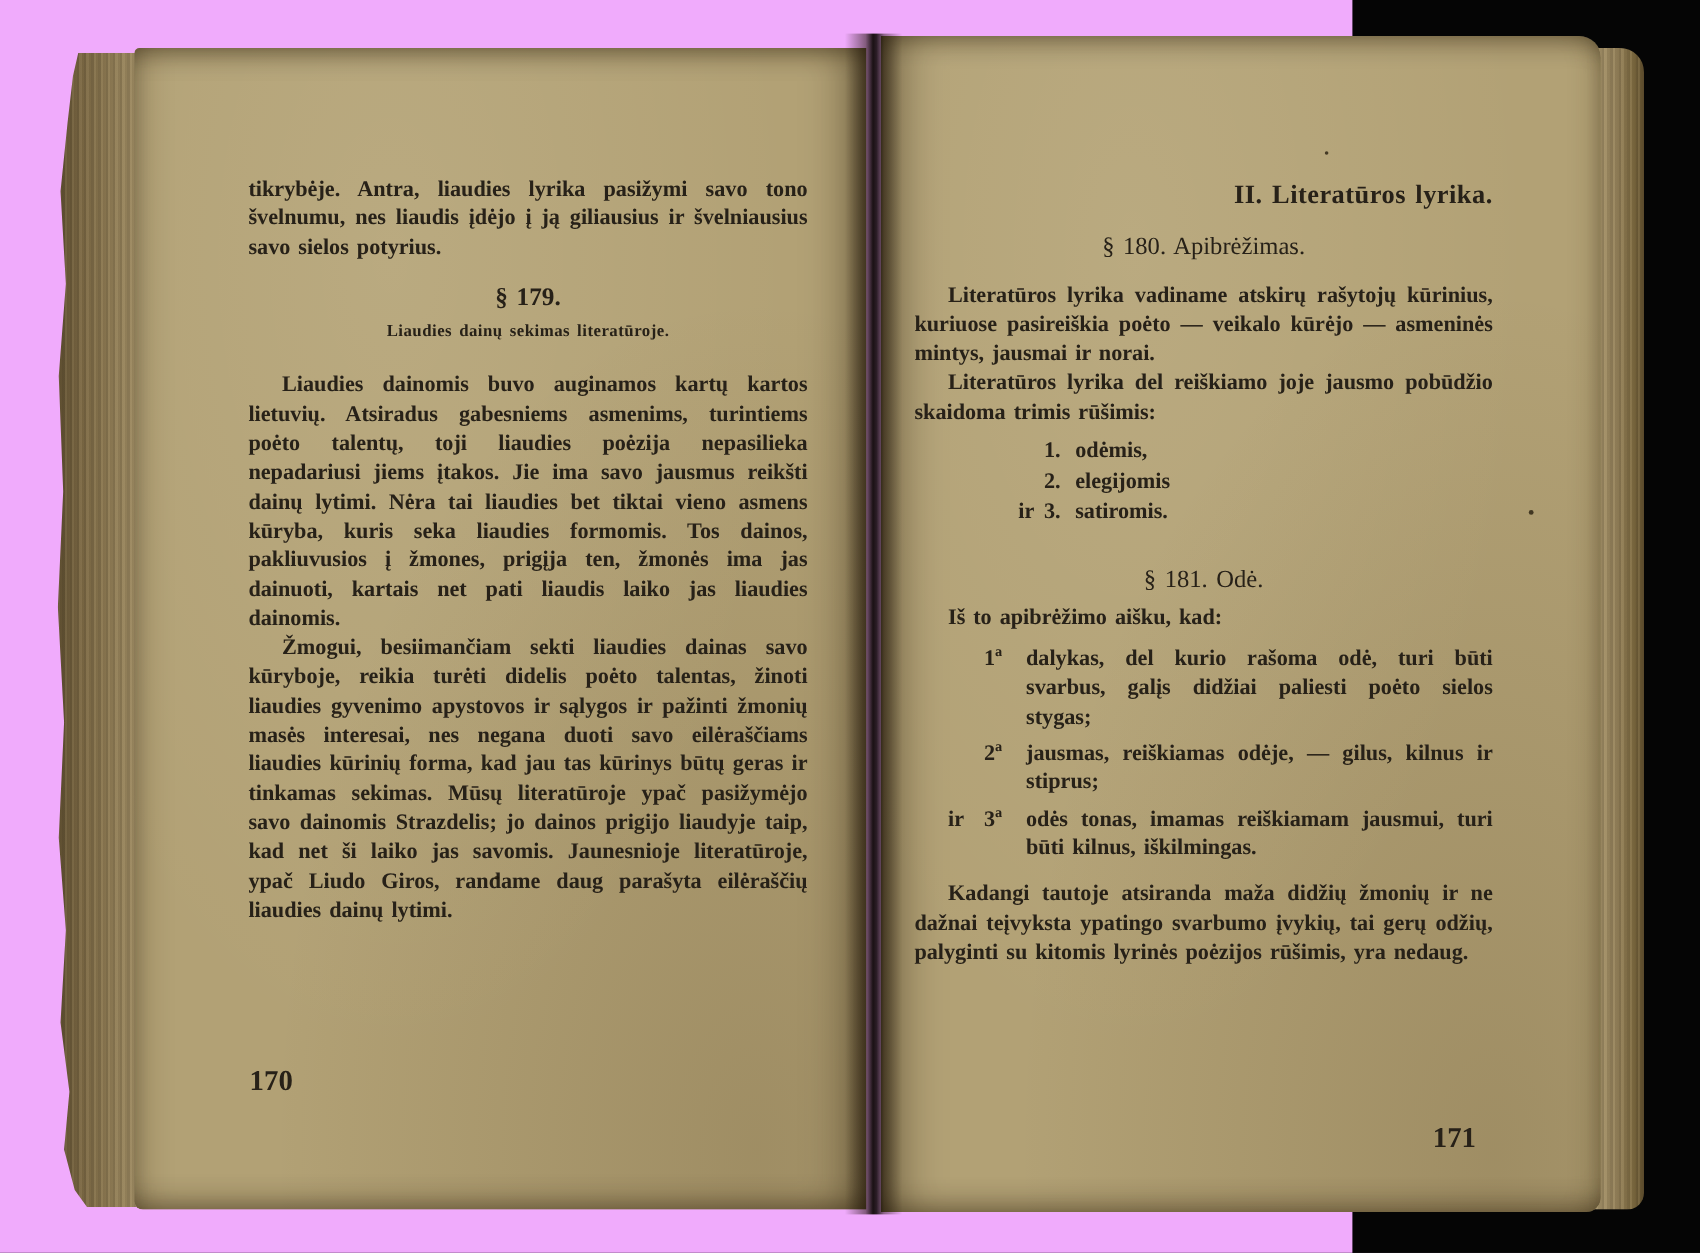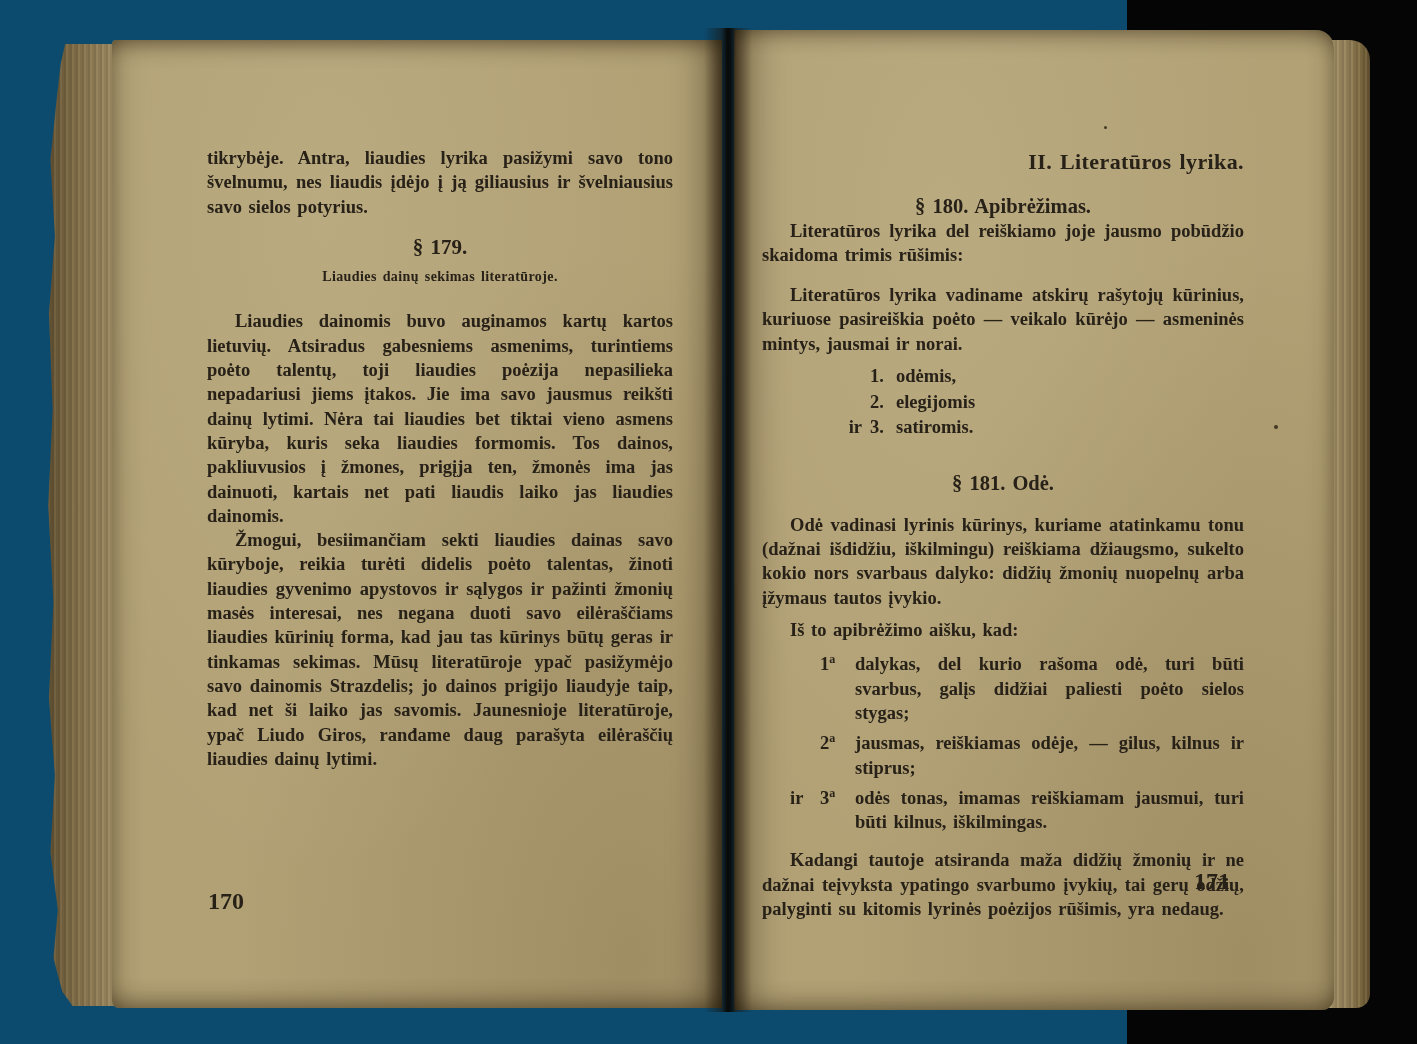--- a/index.html
+++ b/index.html
@@ -2,21 +2,21 @@
 <html><head>
 <meta charset="utf-8">
 <style>
   html, body {
     margin: 0; padding: 0;
     width: 1417px; height: 1044px;
     background: #050505;
     overflow: hidden;
     font-family: "Liberation Serif", "DejaVu Serif", serif;
   }
-  .stage { position: absolute; inset: 0; width: 1127px; height: 1044px; background:#0c4a6e; }
+  .stage { position: absolute; inset: 0; width: 1127px; height: 1044px; background:#f0abfc; }
 
   
   .edge-left {
     position: absolute; left: 46px; top: 44px; width: 74px; height: 962px;
     background:
       repeating-linear-gradient(90deg, rgba(0,0,0,0.10) 0 2px, rgba(255,240,200,0.06) 2px 4px, rgba(0,0,0,0.04) 4px 6px),
       linear-gradient(90deg, #5e4e30 0%, #7a6743 30%, #8d7a53 62%, #a08d65 100%);
     clip-path: polygon(26% 0%, 100% 0%, 100% 100%, 36% 100%, 22% 98.5%, 10% 95%, 16% 90%, 6% 84%, 12% 76%, 4% 68%, 10% 58%, 3% 48%, 9% 38%, 4% 28%, 12% 20%, 6% 12%, 14% 6%, 20% 2%);
   }
 
@@ -73,42 +73,42 @@
   .col-right { left: 28px;  top: 120px; width: 482px; }
 
   .para { text-align: justify; margin: 0; }
   .indent { text-indent: 28px; }
 
   .sec-block { margin-top: 16px; margin-bottom: 20px; }
   .sec-num   { text-align: center; font-size: 21px; font-weight: 700; }
   .sec-title { text-align: center; font-size: 14px; font-weight: 700; margin-top: 6px; letter-spacing: 0.4px; }
 
   .chapter-title { text-align: right; font-size: 22px; font-weight: 700; letter-spacing: 0.4px; }
-  .h-sec { text-align: center; font-size: 20.5px; font-weight: 700; margin-top: 20px; }
+  .h-sec { text-align: center; font-size: 20.5px; font-weight: 400; margin-top: 20px; }
 
   .mt16 { margin-top: 16px; }
   .mt18 { margin-top: 18px; }
   .mt8  { margin-top: 8px; }
 
   .kind-list { margin: 8px 0 0 72px; }
   .kind-row { display: flex; line-height: 25.5px; }
   .kind-prefix { width: 28px; text-align: right; padding-right: 8px; white-space: pre; }
   .kind-num { width: 26px; }
   .kind-text { flex: 1; }
 
   .points { margin-top: 10px; }
   .point { position: relative; padding-left: 93px; margin-top: 6px; }
   .point-prefix { position: absolute; left: 28px; top: 0; }
   .point-num { position: absolute; left: 58px; top: 0; }
   .point sup { font-size: 12px; vertical-align: super; line-height: 0; }
   .point-text { text-align: justify; }
 
   .page-num { position: absolute; font-size: 24px; font-weight: 700; }
   .pn-left  { left: 96px; top: 848px; }
-  .pn-right { left: 460px; top: 838px; }
+  .pn-right { left: 460px; top: 906px; }
 
   .speck { position: absolute; border-radius: 50%; background: rgba(30,22,8,0.75); }
 </style>
 </head>
 <body>
 
 <div class="stage">
 
   <div class="edge-left"></div>
   <div class="edge-right"></div>
@@ -127,22 +127,22 @@
     </div>
     <div class="page-num pn-left">170</div>
     <div class="speck" style="left:300px; top:690px; width:4px; height:3px;"></div>
   </div>
 
   <div class="page page-right">
     <div class="text-col col-right">
       <div class="chapter-title">II. Literatūros lyrika.</div>
       <div class="h-sec">§ 180. Apibrėžimas.</div>
 
+      <p class="para indent mt16">Literatūros lyrika vadiname atskirų rašytojų kūrinius, kuriuose pasireiškia poėto — veikalo kūrėjo — asmeninės mintys, jausmai ir norai.</p>
       <p class="para indent">Literatūros lyrika del reiškiamo joje jausmo pobūdžio skaidoma trimis rūšimis:</p>
-      <p class="para indent mt16">Literatūros lyrika vadiname atskirų rašytojų kūrinius, kuriuose pasireiškia poėto — veikalo kūrėjo — asmeninės mintys, jausmai ir norai.</p>
 
       <div class="kind-list">
         <div class="kind-row">
           <span class="kind-prefix"></span>
           <span class="kind-num">1.</span>
           <span class="kind-text">odėmis,</span>
         </div>
         <div class="kind-row">
           <span class="kind-prefix"></span>
           <span class="kind-num">2.</span>
@@ -150,21 +150,20 @@
         </div>
         <div class="kind-row">
           <span class="kind-prefix">ir</span>
           <span class="kind-num">3.</span>
           <span class="kind-text">satiromis.</span>
         </div>
       </div>
 
       <div class="h-sec" style="margin-top:30px;">§ 181. Odė.</div>
 
-      <p class="para indent mt18">Odė vadinasi lyrinis kūrinys, kuriame atatinkamu tonu (dažnai išdidžiu, iškilmingu) reiškiama džiaugsmo, sukelto kokio nors svarbaus dalyko: didžių žmonių nuopelnų arba įžymaus tautos įvykio.</p>
       <p class="para indent mt8">Iš to apibrėžimo aišku, kad:</p>
 
       <div class="points">
         <div class="point">
           <span class="point-prefix"></span>
           <span class="point-num"><span>1</span><sup>a</sup></span>
           <div class="point-text">dalykas, del kurio rašoma odė, turi būti svarbus, galįs didžiai paliesti poėto sielos stygas;</div>
         </div>
         <div class="point">
           <span class="point-prefix"></span>

